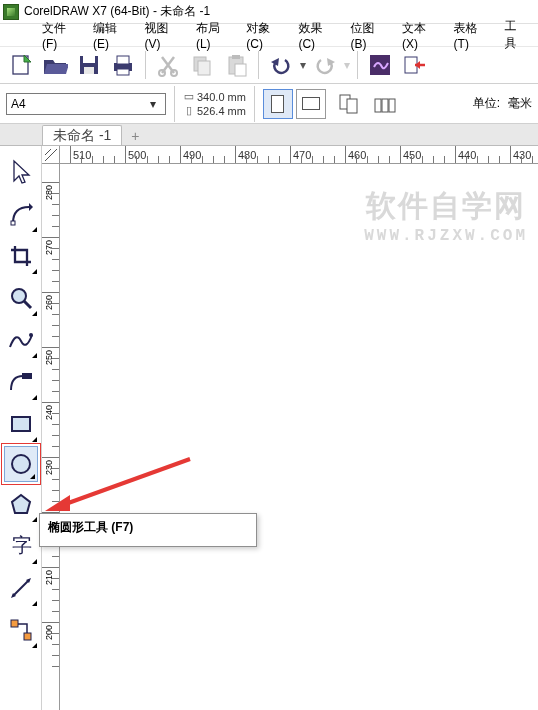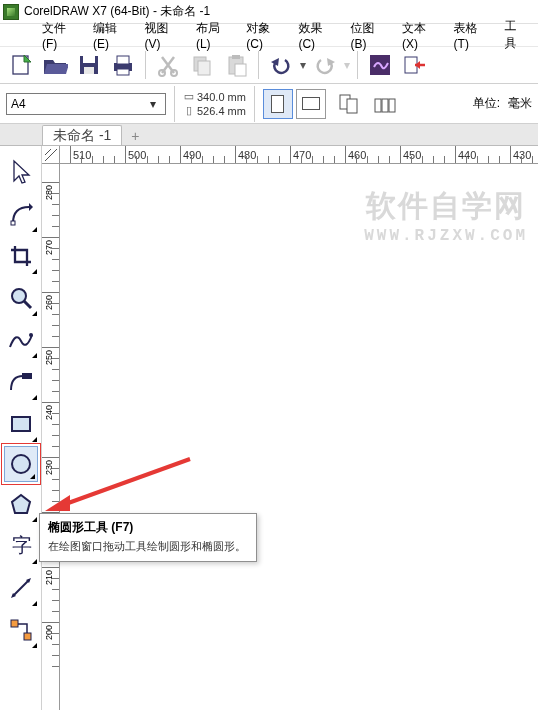--- a/index.html
+++ b/index.html
@@ -602,16 +602,15 @@
   </div>
 
   <svg class="arrow-annot" viewBox="0 0 155 70">
     <defs></defs>
     <line x1="150" y1="8" x2="20" y2="55" stroke="#e53935" stroke-width="4"></line>
     <polygon points="5,60 30,44 30,60" fill="#e53935"></polygon>
   </svg>
 
   <div class="tooltip">
     <div class="ttitle">椭圆形工具 (F7)</div>
-    <div class="tdesc">在绘图窗口拖动工具绘制圆形和椭圆形。</div>
   </div>
 
 </div>
 
 </body></html>

